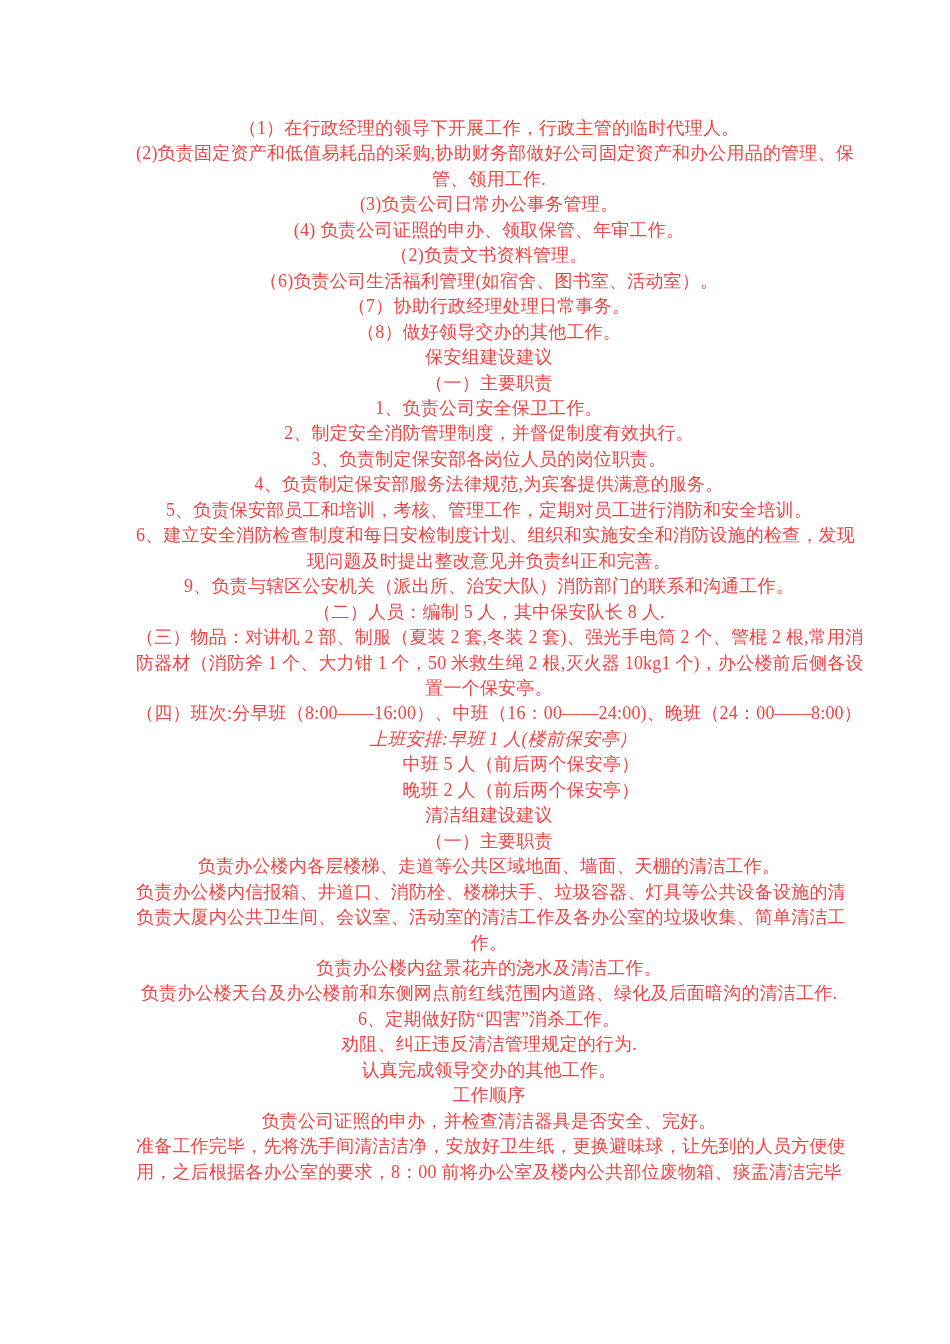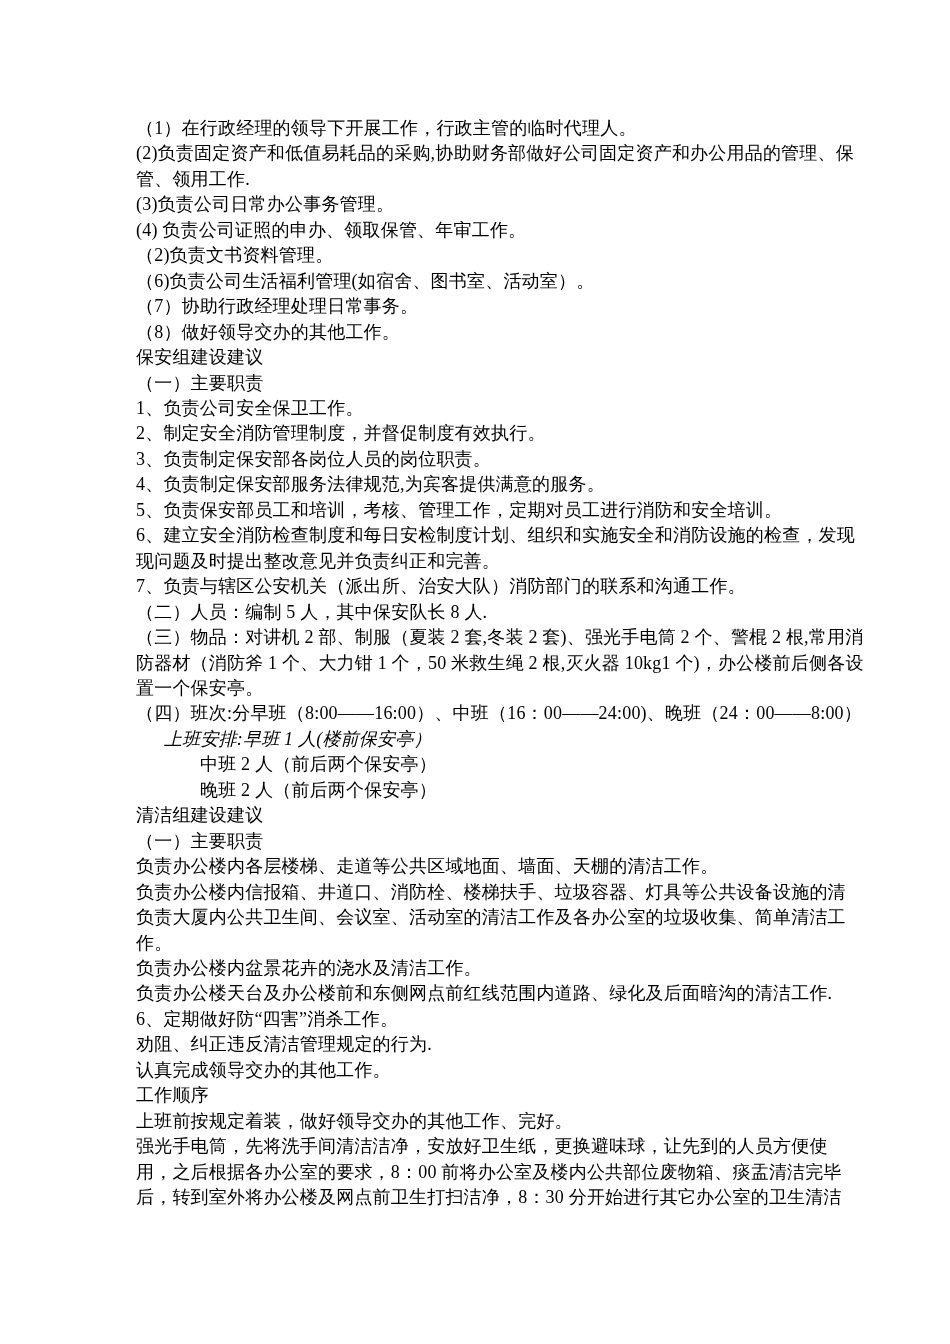--- a/index.html
+++ b/index.html
@@ -17,23 +17,24 @@
   }
   .doc-content {
     position: absolute;
     left: 136px;
     top: 116px;
     width: 706px;
   }
   .doc-line {
     font-size: 18px;
     line-height: 25.45px;
-    color: #000000;
+    color: #ef4444;
     white-space: pre;
     letter-spacing: 0.2px;
+    text-align: center;
   }
   .indent-0 { padding-left: 0; }
   .indent-1 { padding-left: 28px; font-style: italic; }
   .indent-2 { padding-left: 64px; }
 </style>
 </head>
 <body>
 
 <div class="page">
   <div class="doc-content">
@@ -49,40 +50,39 @@
         <div class="doc-line indent-0">（8）做好领导交办的其他工作。</div>
         <div class="doc-line indent-0">保安组建设建议</div>
         <div class="doc-line indent-0">（一）主要职责</div>
         <div class="doc-line indent-0">1、负责公司安全保卫工作。</div>
         <div class="doc-line indent-0">2、制定安全消防管理制度，并督促制度有效执行。</div>
         <div class="doc-line indent-0">3、负责制定保安部各岗位人员的岗位职责。</div>
         <div class="doc-line indent-0">4、负责制定保安部服务法律规范,为宾客提供满意的服务。</div>
         <div class="doc-line indent-0">5、负责保安部员工和培训，考核、管理工作，定期对员工进行消防和安全培训。</div>
         <div class="doc-line indent-0">6、建立安全消防检查制度和每日安检制度计划、组织和实施安全和消防设施的检查，发现</div>
         <div class="doc-line indent-0">现问题及时提出整改意见并负责纠正和完善。</div>
-        <div class="doc-line indent-0">7、负责与辖区公安机关（派出所、治安大队）消防部门的联系和沟通工作。</div>
+        <div class="doc-line indent-0">9、负责与辖区公安机关（派出所、治安大队）消防部门的联系和沟通工作。</div>
         <div class="doc-line indent-0">（二）人员：编制 5 人，其中保安队长 8 人.</div>
         <div class="doc-line indent-0">（三）物品：对讲机 2 部、制服（夏装 2 套,冬装 2 套)、强光手电筒 2 个、警棍 2 根,常用消</div>
         <div class="doc-line indent-0">防器材（消防斧 1 个、大力钳 1 个，50 米救生绳 2 根,灭火器 10kg1 个)，办公楼前后侧各设</div>
         <div class="doc-line indent-0">置一个保安亭。</div>
         <div class="doc-line indent-0">（四）班次:分早班（8:00——16:00）、中班（16：00——24:00)、晚班（24：00——8:00）</div>
         <div class="doc-line indent-1">上班安排:早班 1 人(楼前保安亭）</div>
-        <div class="doc-line indent-2">中班 2 人（前后两个保安亭）</div>
+        <div class="doc-line indent-2">中班 5 人（前后两个保安亭）</div>
         <div class="doc-line indent-2">晚班 2 人（前后两个保安亭）</div>
         <div class="doc-line indent-0">清洁组建设建议</div>
         <div class="doc-line indent-0">（一）主要职责</div>
         <div class="doc-line indent-0">负责办公楼内各层楼梯、走道等公共区域地面、墙面、天棚的清洁工作。</div>
         <div class="doc-line indent-0">负责办公楼内信报箱、井道口、消防栓、楼梯扶手、垃圾容器、灯具等公共设备设施的清</div>
         <div class="doc-line indent-0">负责大厦内公共卫生间、会议室、活动室的清洁工作及各办公室的垃圾收集、简单清洁工</div>
         <div class="doc-line indent-0">作。</div>
         <div class="doc-line indent-0">负责办公楼内盆景花卉的浇水及清洁工作。</div>
         <div class="doc-line indent-0">负责办公楼天台及办公楼前和东侧网点前红线范围内道路、绿化及后面暗沟的清洁工作.</div>
         <div class="doc-line indent-0">6、定期做好防“四害”消杀工作。</div>
         <div class="doc-line indent-0">劝阻、纠正违反清洁管理规定的行为.</div>
         <div class="doc-line indent-0">认真完成领导交办的其他工作。</div>
         <div class="doc-line indent-0">工作顺序</div>
-        <div class="doc-line indent-0">上班前按规定着装，做好领导交办的其他工作、完好。</div>
-        <div class="doc-line indent-0">强光手电筒，先将洗手间清洁洁净，安放好卫生纸，更换避味球，让先到的人员方便使</div>
+        <div class="doc-line indent-0">负责公司证照的申办，并检查清洁器具是否安全、完好。</div>
+        <div class="doc-line indent-0">准备工作完毕，先将洗手间清洁洁净，安放好卫生纸，更换避味球，让先到的人员方便使</div>
         <div class="doc-line indent-0">用，之后根据各办公室的要求，8：00 前将办公室及楼内公共部位废物箱、痰盂清洁完毕</div>
-        <div class="doc-line indent-0">后，转到室外将办公楼及网点前卫生打扫洁净，8：30 分开始进行其它办公室的卫生清洁</div>
       </div>
   </div>
 </div>
 
 </body></html>

